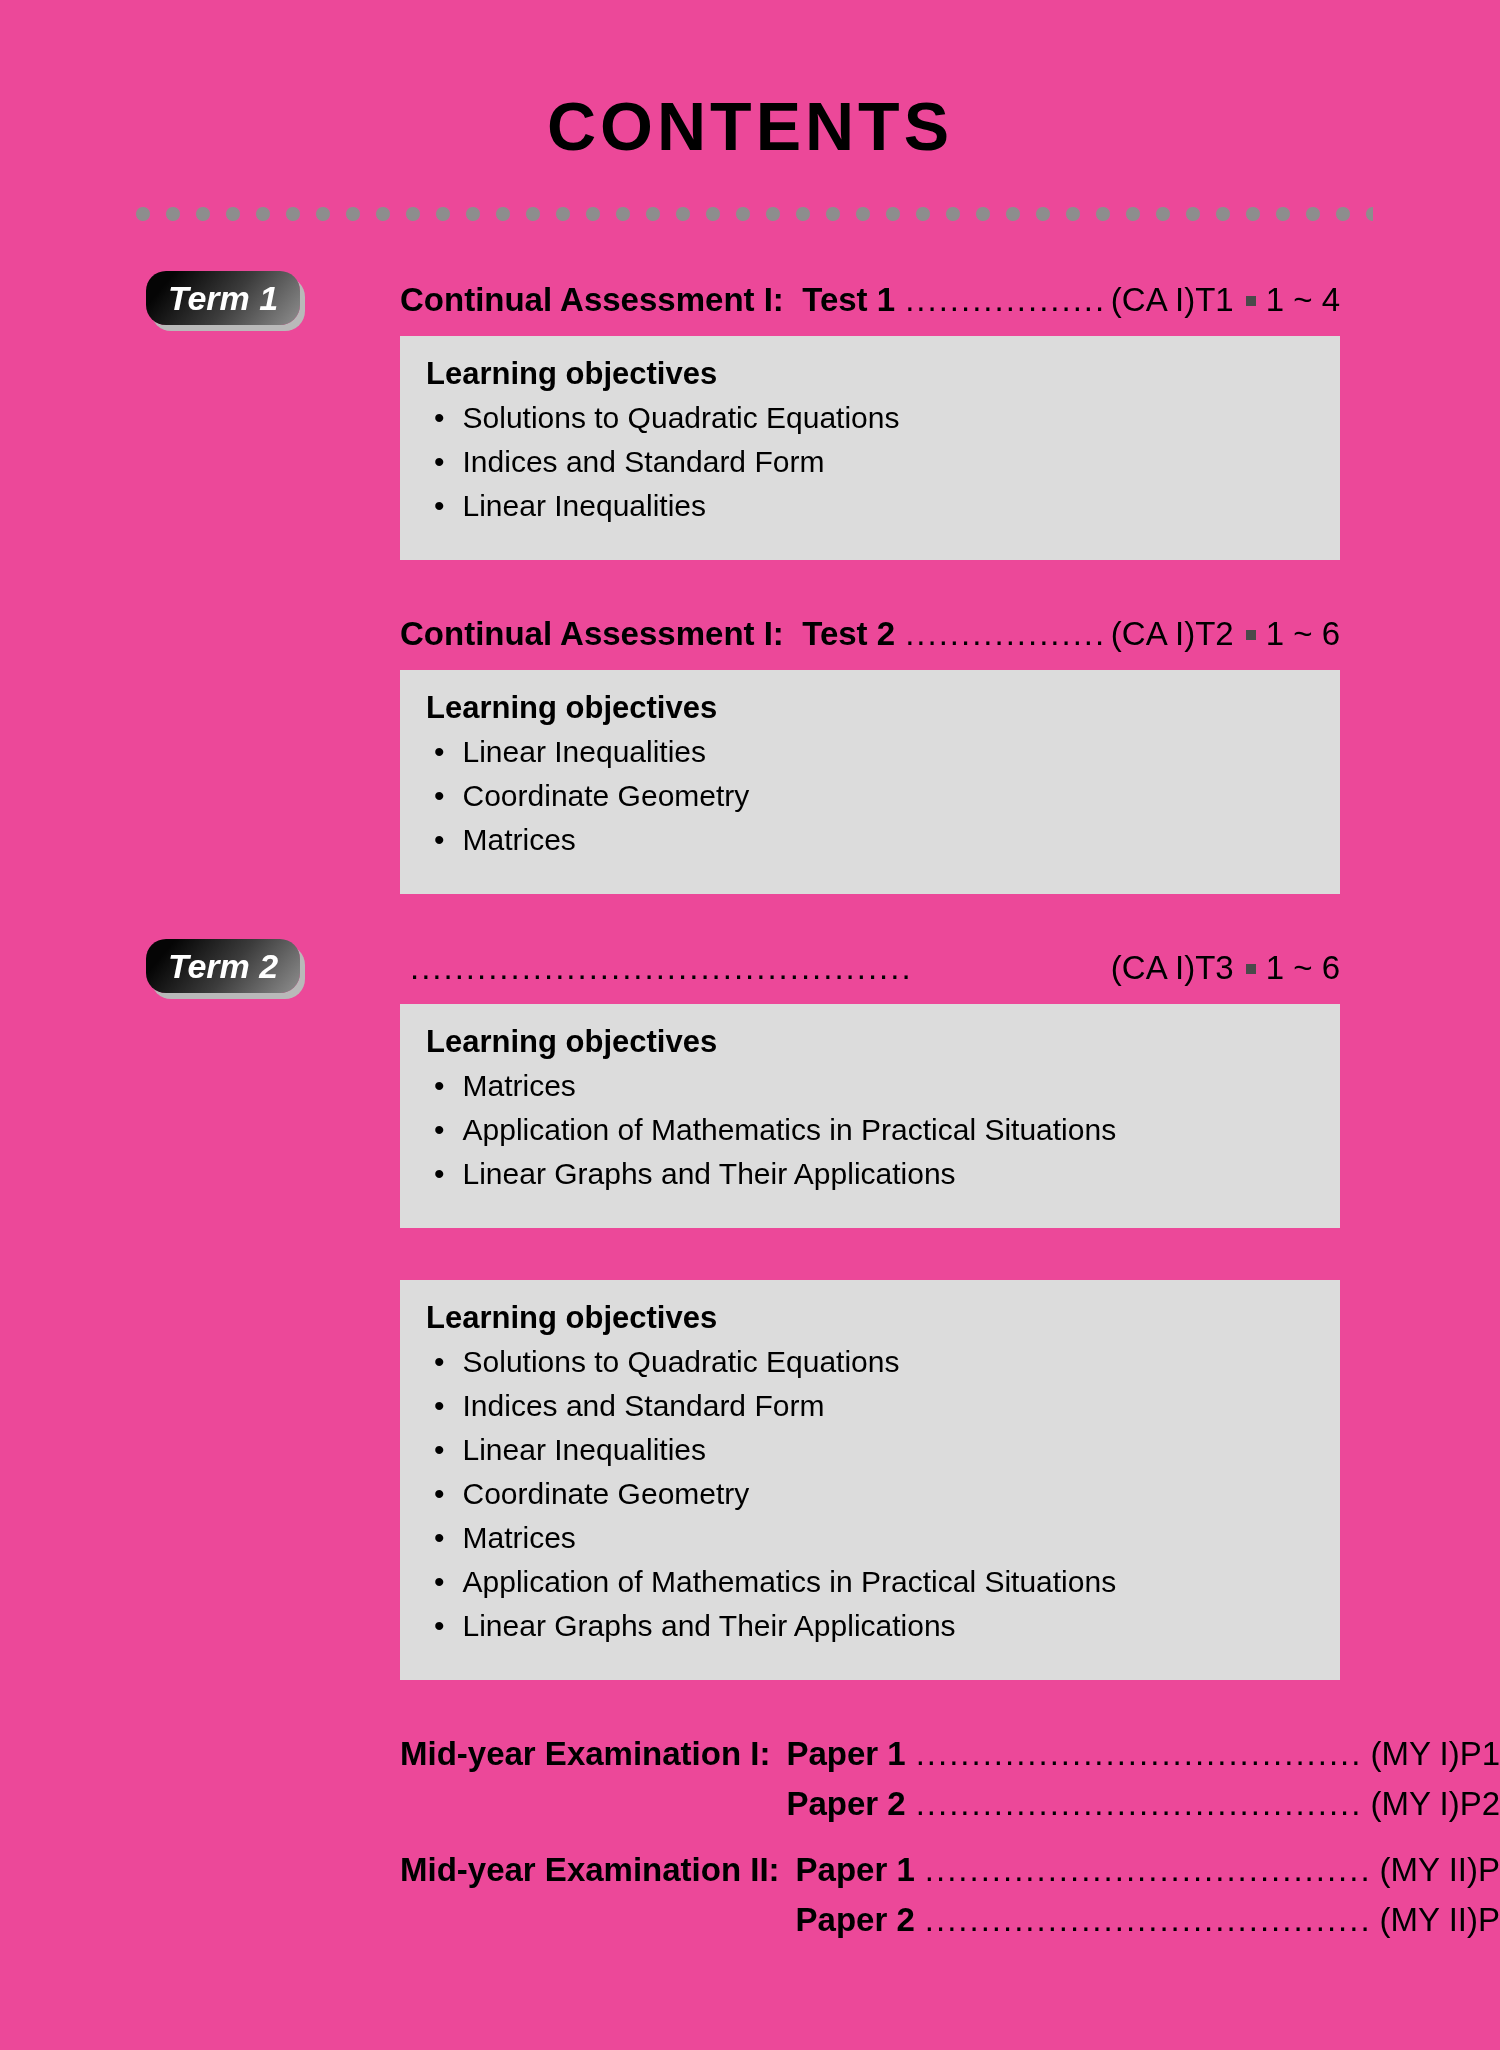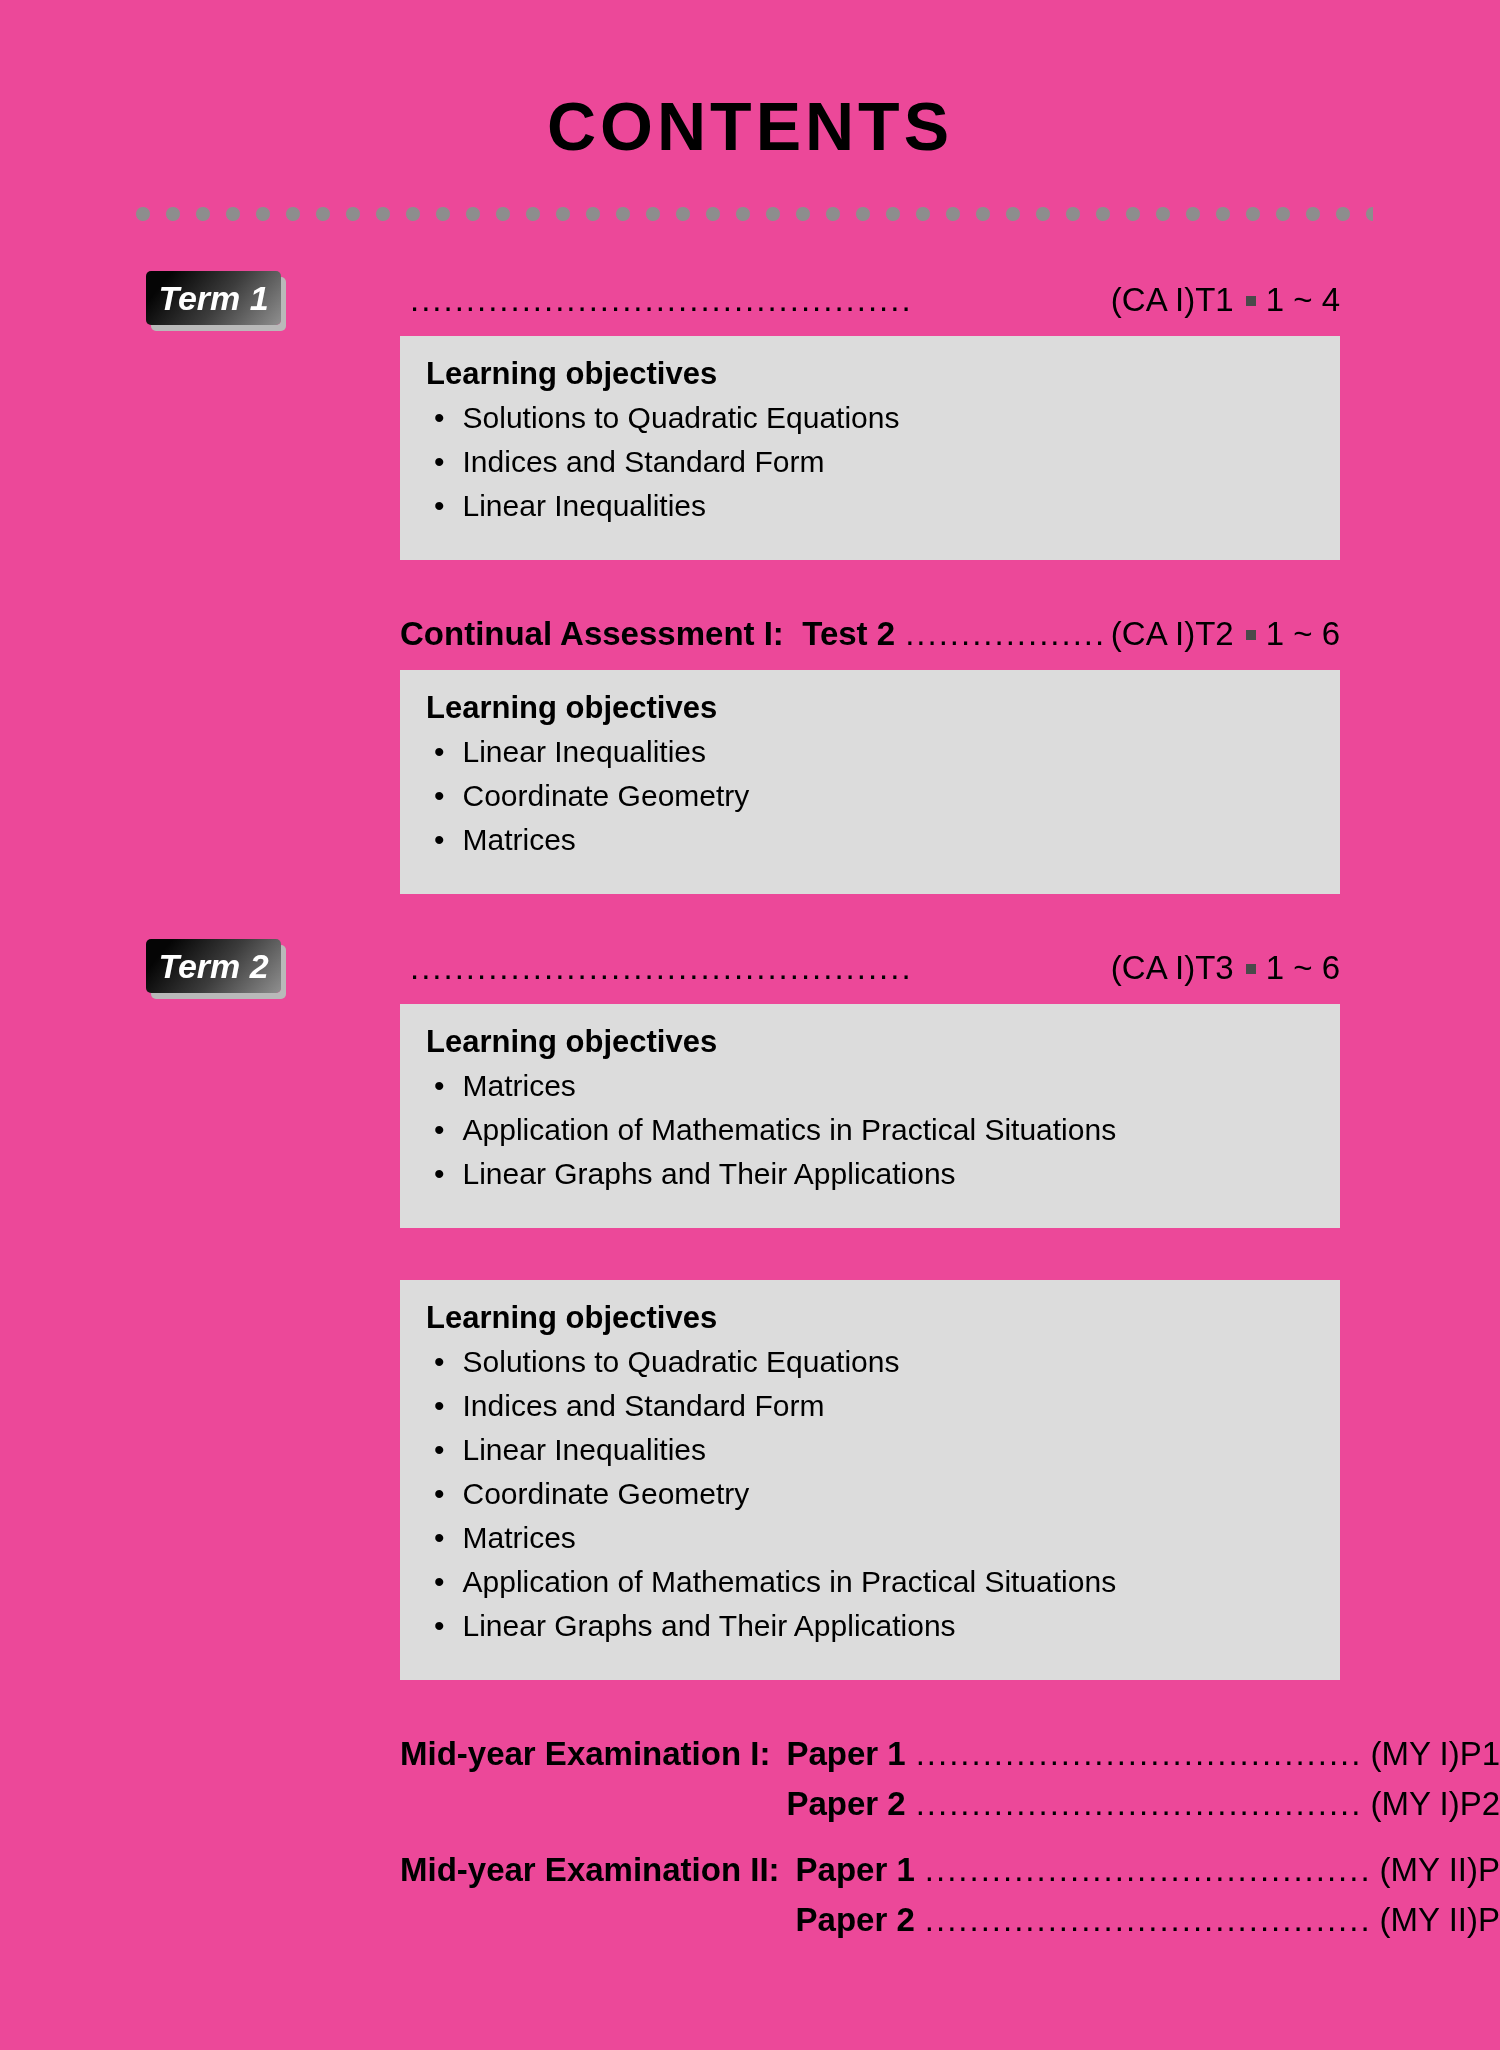--- a/index.html
+++ b/index.html
@@ -39,23 +39,23 @@
     position: relative;
     display: flex;
     align-items: baseline;
     font-size: 33px;
     line-height: 44px;
   }
   .term-badge {
     position: absolute;
     left: -254px;
     top: -7px;
-    width: 135px;
+    width: 154px;
     height: 54px;
-    border-radius: 5px;
+    border-radius: 20px;
     background: linear-gradient(130deg, #050505 15%, #3c3c3c 55%, #8f8f8f 100%);
     color: #ffffff;
     font-style: italic;
     font-weight: bold;
     font-size: 34px;
     display: flex;
     align-items: center;
     justify-content: center;
     box-shadow: 5px 6px 0 #b9b9b9;
   }
@@ -114,20 +114,21 @@
 <div class="page">
 
   <h1 class="title">CONTENTS</h1>
   <div class="dots-divider"></div>
 
   <div class="toc">
 
     <section class="entry">
       <div class="entry-line">
         <span class="term-badge">Term 1</span>
+        <span class="entry-title">Continual Assessment I:  Test 1</span>
         <span class="leader">.............................................</span>
         <span class="code">(CA I)T1</span>
         <span class="sq-bullet"></span>
         <span class="pages">1 ~ 4</span>
       </div>
       <div class="objectives-box">
         <div class="obj-title">Learning objectives</div>
         <ul class="obj-list">
           <li class="obj-item">
               <span class="bullet">•</span>

